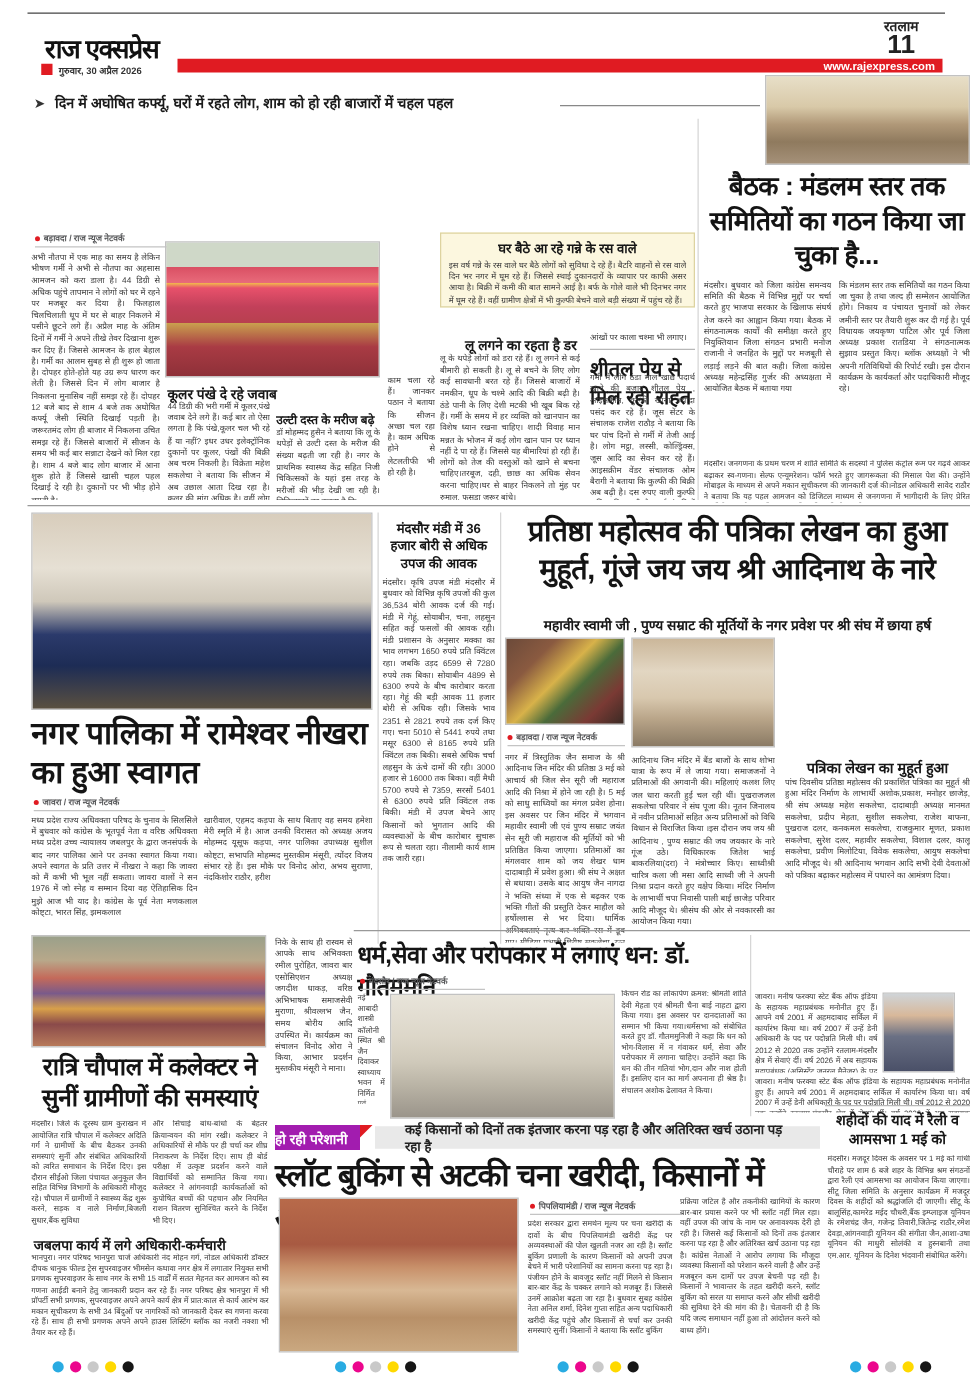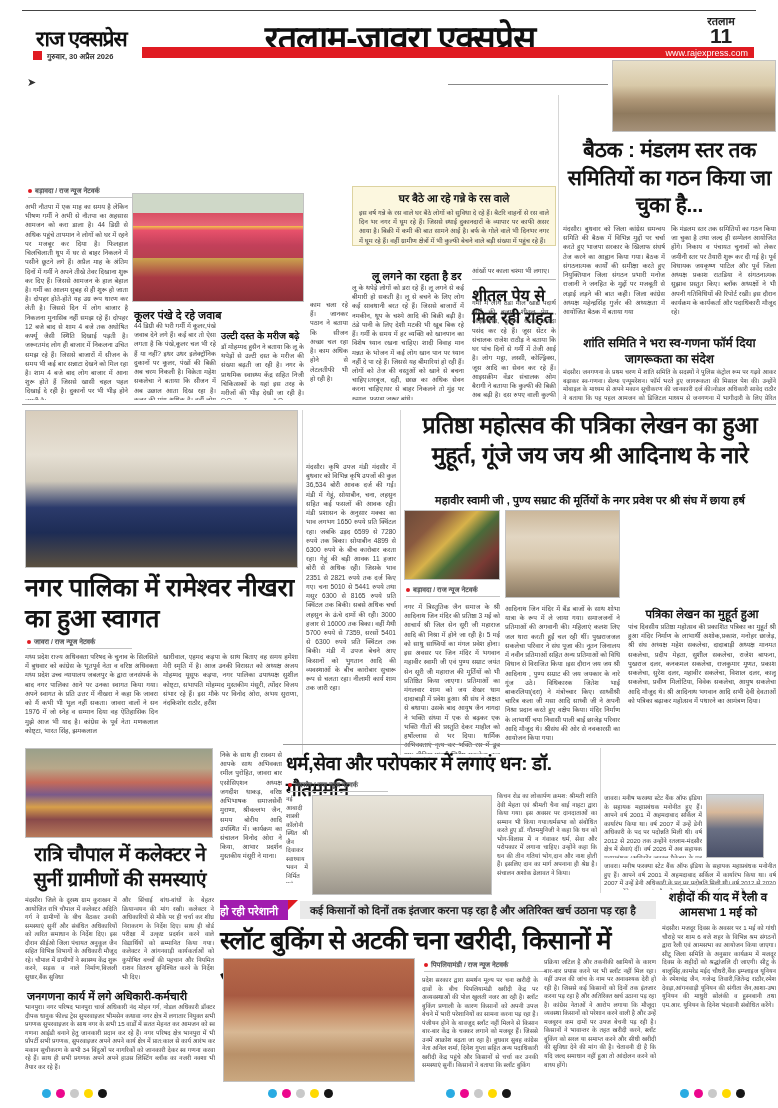--- a/index.html
+++ b/index.html
@@ -12,49 +12,49 @@
   .hl{font-weight:bold;color:#141414;letter-spacing:-.3px}
   .subhl{font-weight:bold;color:#161616}
   .byline{display:flex;align-items:center;gap:3px;font-size:6.8px;font-weight:bold;color:#58595b;
           border-bottom:1px solid #c4c4c4;padding-bottom:2px}
   .byline .bdot{width:4px;height:4px;border-radius:50%;background:#e01b22;flex:0 0 auto}
   .vline{position:absolute;width:1px;background:#d6d6d6}
   .hline{position:absolute;height:1px;background:#b8b8b8}
   .ph{position:absolute;border:1px solid #c2c2c2}
   .masthead{font-weight:bold;color:#111;letter-spacing:-1px}
   .redbar{position:absolute;background:#e01b22}
-  .website{position:absolute;color:#fff;font-size:9px;font-weight:normal;text-align:right}
+  .website{position:absolute;color:#fff;font-size:9px;font-weight:bold;text-align:right}
   .yellow-box{position:absolute;background:#fcf7df;border:1px solid #ddd3a0;padding:4px 6px;overflow:hidden}
   .tag{position:absolute;background:#a21caf;color:#fff;font-weight:bold;font-size:11px;
        display:flex;align-items:center;justify-content:flex-start}
   .tag .tri{position:absolute;right:-10px;top:0;width:0;height:0;
             border-top:10px solid #e01b22;border-bottom:10px solid transparent;border-right:10px solid transparent}
   .kbar{position:absolute;background:#e9e9e9;color:#222;font-weight:bold;font-size:10.5px;
-        display:flex;align-items:center;padding:0 10px}
+        display:flex;align-items:center;padding:0 24px}
   .regrow{position:absolute;display:flex;gap:5px}
   .regdot{width:9px;height:9px;border-radius:50%}
   .rc{background:#29abe2}.rm{background:#ec068d}.rg{background:#c9c9c9}.ry{background:#ffd900}.rk{background:#161616}
   .center{text-align:center}
 </style>
 </head>
 <body>
 
 <div class="page">
 
   <div class="hline" style="left:22px;top:10px;width:734px;background:#444"></div>
   <div class="abs masthead" style="left:36px;top:24px;font-size:21px">राज एक्सप्रेस</div>
   <div class="abs" style="left:33px;top:51px;width:9px;height:9px;background:#e01b22"></div>
   <div class="abs" style="left:47px;top:51px;font-size:7.5px;font-weight:bold;color:#333">गुरुवार, 30 अप्रैल 2026</div>
-  <div class="abs masthead center" style="left:190px;top:14px;width:420px;font-size:34px">रतलाम-जावरा एक्सप्रेस</div>
   <div class="abs center" style="left:690px;top:13px;width:62px;font-size:11px;font-weight:bold">रतलाम</div>
   <div class="abs center" style="left:690px;top:24px;width:62px;font-size:21px;font-weight:bold">11</div>
   <div class="redbar" style="left:142px;top:47px;width:612px;height:11px"></div>
   <div class="website" style="left:560px;top:48px;width:188px">www.rajexpress.com</div>
 
   <div class="abs" style="left:27px;top:76px;font-size:11px;color:#333">➤</div>
+  <div class="abs" style="left:44px;top:74px;width:400px;font-size:11.5px;font-weight:bold;color:#1a1a1a">दिन में अघोषित कर्फ्यू, घरों में रहते लोग, शाम को हो रही बाजारों में चहल पहल</div>
   <div class="hline" style="left:448px;top:84px;width:160px;background:#888"></div>
 
   <div class="byline abs" style="left:28px;top:186px;width:110px">
     <span class="bdot"></span>
     <span>बड़ावदा / राज न्यूज नेटवर्क</span>
   </div>
   <div class="abs body-text" style="left:25px;top:202px;width:103px;height:198px">अभी नौतपा में एक माह का समय है लेकिन भीषण गर्मी ने अभी से नौतपा का अहसास आमजन को करा डाला है। 44 डिग्री से अधिक पहुंचे तापमान ने लोगों को घर में रहने पर मजबूर कर दिया है। फिलहाल चिलचिलाती धूप में घर से बाहर निकलने में पसीने छूटने लगे हैं। अप्रैल माह के अंतिम दिनों में गर्मी ने अपने तीखे तेवर दिखाना शुरू कर दिए हैं। जिससे आमजन के हाल बेहाल है। गर्मी का आलम सुबह से ही शुरू हो जाता है। दोपहर होते-होते यह उग्र रूप धारण कर लेती है। जिससे दिन में लोग बाजार है  निकलना मुनासिब नहीं समझ रहे हैं। दोपहर 12 बजे बाद से शाम 4 बजे तक अघोषित कर्फ्यू जैसी स्थिति दिखाई पड़ती है। जरूरतमंद लोग ही बाजार में निकलना उचित समझ रहे हैं। जिससे बाजारों में सीजन के समय भी कई बार सन्नाटा देखने को मिल रहा है। शाम 4 बजे बाद लोग बाजार में आना शुरू होते हैं जिससे खासी चहल पहल दिखाई दे रही है। दुकानों पर भी भीड़ होने लगती है।</div>
 
   <div class="ph" style="left:132px;top:193px;width:172px;height:109px;
        background:linear-gradient(180deg,#cfd8c8 0%,#cfd8c8 18%,#d94f63 18%,#e86a7a 30%,#f3c24a 30%,#e8516b 34%,#c2405a 48%,#b8404f 60%,#caa24e 60%,#a93b44 78%,#8e3038 100%)"></div>
@@ -77,37 +77,37 @@
   <div class="abs subhl" style="left:472px;top:284px;width:84px;font-size:16px">शीतल पेय से मिल रही राहत</div>
   <div class="abs body-text" style="left:472px;top:298px;width:84px;height:102px">गर्मी में लोग ठंडा माल खाद्य पदार्थ खाने की बजाय शीतल पेय , आइसक्रीम, कुल्फी खाना ज्यादा पसंद कर रहे हैं। जूस सेंटर के संचालक राजेश राठौड़ ने बताया कि घर पांच दिनों से गर्मी में तेजी आई है। लोग मट्ठा, लस्सी, कोल्ड्रिंक्स, जूस आदि का सेवन कर रहे हैं। आइसक्रीम वेंडर संचालक ओम बैरागी ने बताया कि कुल्फी की बिक्री अब बढ़ी है। दस रुपए वाली कुल्फी अधिक बिक रही है। कई कंपनियों की आइसक्रीम आने से बिक्री पर थोड़ा असर पड़ रहा है।</div>
 
   <div class="vline" style="left:558px;top:95px;height:305px"></div>
 
   <div class="ph" style="left:612px;top:60px;width:164px;height:72px;
        background:linear-gradient(180deg,#e8dfc8 0%,#d8c9a8 35%,#b09878 55%,#8f7a5e 75%,#a59179 100%)"></div>
   <div class="abs hl center" style="left:563px;top:136px;width:213px;font-size:21px;line-height:1.32">बैठक : मंडलम स्तर तक समितियों का गठन किया जा चुका है...</div>
   <div class="abs body-text" style="left:563px;top:224px;width:102px;height:108px">मंदसौर। बुधवार को जिला कांग्रेस समन्वय समिति की बैठक में विभिन्न मुद्दों पर चर्चा करते हुए भाजपा सरकार के खिलाफ संघर्ष तेज करने का आह्वान किया गया। बैठक में संगठनात्मक कार्यों की समीक्षा करते हुए नियुक्तियान जिला संगठन प्रभारी मनोज राजानी ने जनहित के मुद्दों पर मजबूती से लड़ाई लड़ने की बात कही। जिला कांग्रेस अध्यक्ष महेन्द्रसिंह गुर्जर की अध्यक्षता में आयोजित बैठक में बताया गया</div>
   <div class="abs body-text" style="left:671px;top:224px;width:105px;height:108px">कि मंडलम स्तर तक समितियों का गठन किया जा चुका है तथा जल्द ही सम्मेलन आयोजित होंगे। निकाय व पंचायत चुनावों को लेकर जमीनी स्तर पर तैयारी शुरू कर दी गई है।  पूर्व विधायक जयकृष्ण पाटिल और पूर्व जिला अध्यक्ष प्रकाश रातडिया ने संगठनात्मक सुझाव प्रस्तुत किए। ब्लॉक अध्यक्षों ने भी अपनी गतिविधियों की रिपोर्ट रखी। इस दौरान कार्यक्रम के कार्यकर्ता और पदाधिकारी मौजूद रहे।</div>
-  <div class="abs subhl center" style="left:563px;top:336px;width:213px;font-size:12px;line-height:1.3">शांति समिति ने भरा स्व-गणना फॉर्म दिया जागरूकता का संदेश</div>
   <div class="abs body-sm" style="left:563px;top:368px;width:213px;height:34px">मंदसौर। जनगणना के प्रथम चरण में शांति समिति के सदस्यों ने पुलिस कंट्रोल रूम पर गढ़वे आकर बढ़ाकर स्व-गणना। सेल्फ एन्यूमरेशन। फॉर्म भरते हुए जागरूकता की मिसाल पेश की। उन्होंने मोबाइल के माध्यम से अपने मकान सूचीकरण की जानकारी दर्ज की।नोडल अधिकारी सावेद राठौर ने बताया कि यह पहल आमजन को डिजिटल माध्यम से जनगणना में भागीदारी के लिए प्रेरित करती है। इस दौरान एडीशनल एसपी व सीएसपी मौजूद रहे।</div>
 
   <div class="hline" style="left:22px;top:404px;width:754px;background:#999"></div>
 
   <div class="ph" style="left:25px;top:410px;width:273px;height:158px;
        background:linear-gradient(180deg,#d8cdbc 0%,#e6e0d4 28%,#cfc8ba 45%,#2b3a6b 62%,#1d2c55 78%,#5a5040 100%)"></div>
   <div class="abs hl" style="left:25px;top:572px;width:273px;font-size:25px;line-height:1.22">नगर पालिका में  रामेश्वर नीखरा का हुआ स्वागत</div>
   <div class="byline abs" style="left:27px;top:637px;width:105px">
     <span class="bdot"></span>
     <span>जावरा / राज न्यूज नेटवर्क</span>
   </div>
   <div class="abs body-text" style="left:25px;top:652px;width:133px;height:94px">मध्य प्रदेश राज्य अधिवक्ता परिषद के चुनाव के सिलसिले में बुधवार को कांग्रेस के भूतपूर्व नेता व वरिष्ठ अधिवक्ता मध्य प्रदेश उच्च न्यायालय जबलपुर के द्वारा जनसंपर्क के बाद नगर पालिका आने पर उनका स्वागत किया गया। अपने स्वागत के प्रति उत्तर में नीखरा ने  कहा कि जावरा को मैं कभी भी भूल नहीं सकता। जावरा वालों ने सन 1976 में जो स्नेह व सम्मान दिया वह ऐतिहासिक दिन मुझे आज भी याद है। कांग्रेस के पूर्व नेता मणकलाल कोष्ट्टा, भारत सिंह, झमकलाल</div>
   <div class="abs body-text" style="left:163px;top:652px;width:135px;height:94px">खारीवाल, एहमद कड़पा के साथ बिताए वह समय हमेशा मेरी स्मृति में है। आज उनकी विरासत को अध्यक्ष अजय मोहम्मद यूसूफ कड़पा, नगर पालिका उपाध्यक्ष सुशील कोष्ट्टा, सभापति मोहम्मद मुस्तकीम मंसूरी, त्योंदर विजय संभार रहे हैं। इस मौके पर विनोद ओरा, अभय सुराणा, नंदकिशोर राठौर, हरीश</div>
   <div class="abs body-text" style="left:220px;top:750px;width:62px;height:132px">निके के साथ ही रास्वम से आपके साथ अभिवक्ता रमील पुरोहित, जावरा बार एसोसिएशन अध्यक्ष जगदीश धाकड़, वरिष्ठ अभिभाषक समाजसेवी मुराणा, श्रीवल्लभ जैन, समय बोरीय आदि उपस्थित में। कार्यक्रम का संचालन विनोद ओरा ने किया, आभार प्रदर्शन मुस्तकीय मंसूरी ने माना।</div>
 
   <div class="vline" style="left:302px;top:410px;height:345px"></div>
+  <div class="abs subhl center" style="left:306px;top:416px;width:90px;font-size:10.5px;line-height:1.35">मंदसौर मंडी में 36 हजार बोरी से अधिक उपज की आवक</div>
   <div class="abs body-text" style="left:306px;top:462px;width:90px;height:290px">मंदसौर। कृषि उपज मंडी मंदसौर में बुधवार को विभिन्न कृषि उपजों की कुल 36,534 बोरी आवक दर्ज की गई। मंडी में गेहूं, सोयाबीन, चना, लहसुन सहित कई फसलों की आवक रही। मंडी प्रशासन के अनुसार मक्का का भाव लगभग 1650 रुपये प्रति क्विंटल रहा। जबकि उड़द 6599 से 7280 रुपये तक बिका। सोयाबीन 4899 से 6300 रुपये के बीच कारोबार करता रहा। गेहूं की बड़ी आवक 11 हजार बोरी से अधिक रही। जिसके भाव 2351 से 2821 रुपये तक दर्ज किए गए। चना 5010 से 5441 रुपये तथा मसूर 6300 से 8165 रुपये प्रति क्विंटल तक बिकी। सबसे अधिक चर्चा लहसुन के ऊंचे दामों की रही। 3000 हजार से 16000 तक बिका। वहीं मैथी 5700 रुपये से 7359, सरसों 5401 से 6300 रुपये प्रति क्विंटल तक बिकी। मंडी में उपज बेचने आए किसानों को भुगतान आदि की व्यवस्थाओं के बीच कारोबार सुचारू रूप से चलता रहा। नीलामी कार्य शाम तक जारी रहा।</div>
   <div class="vline" style="left:400px;top:410px;height:345px"></div>
 
   <div class="abs hl center" style="left:404px;top:410px;width:372px;font-size:23px;line-height:1.32">प्रतिष्ठा महोत्सव की पत्रिका लेखन का हुआ मुहूर्त, गूंजे जय जय श्री आदिनाथ के नारे</div>
   <div class="abs subhl center" style="left:404px;top:492px;width:372px;font-size:11px">महावीर स्वामी जी , पुण्य सम्राट की मूर्तियों  के  नगर प्रवेश  पर  श्री संघ में छाया हर्ष</div>
   <div class="ph" style="left:404px;top:510px;width:96px;height:70px;
        background:linear-gradient(135deg,#6b4a3a 0%,#8a5a40 25%,#d8b24a 45%,#4a6b3a 60%,#7a3a34 80%,#3a2a24 100%)"></div>
   <div class="byline abs" style="left:406px;top:585px;width:94px">
     <span class="bdot"></span>
     <span>बड़ावदा / राज न्यूज नेटवर्क</span>
@@ -119,21 +119,21 @@
   <div class="abs subhl center" style="left:628px;top:606px;width:148px;font-size:11.5px">पत्रिका लेखन का मुहूर्त हुआ</div>
   <div class="abs body-text" style="left:628px;top:622px;width:148px;height:132px">पांच दिवसीय प्रतिष्ठा महोत्सव की प्रकाशित पत्रिका का मुहूर्त श्री हुआ मंदिर निर्माण के लाभार्थी अशोक,प्रकाश, मनोहर छाजेड़, श्री संघ अध्यक्ष महेश सकलेचा, दादाबाड़ी अध्यक्ष मानमत सकलेचा, प्रदीप मेहता, सुशील सकलेचा, राजेश बाफना, पुखराज दलर, कनकमल सकलेचा, राजकुमार मूणत, प्रकाश सकलेचा, सुरेश दलर, महावीर सकलेचा, विशाल दलर, कालू सकलेचा, प्रवीण मिलोटिया, विवेक सकलेचा, आयुष सकलेचा आदि मौजूद थे। श्री आदिनाथ भगवान आदि सभी देवी देवताओं को पत्रिका बढ़ाकर महोत्सव में पधारने का आमंत्रण दिया।</div>
 
   <div class="hline" style="left:283px;top:744px;width:493px;background:#999"></div>
 
   <div class="ph" style="left:25px;top:748px;width:188px;height:90px;
        background:linear-gradient(180deg,#9aa08a 0%,#b8a88a 22%,#c46a5a 38%,#7a5a8a 52%,#d8a04a 66%,#8a4a4a 80%,#b87a5a 100%)"></div>
   <div class="abs hl center" style="left:25px;top:842px;width:190px;font-size:19.5px;line-height:1.28">रात्रि चौपाल में कलेक्टर ने सुनीं ग्रामीणों की समस्याएं</div>
   <div class="abs body-sm" style="left:25px;top:896px;width:92px;height:88px">मंदसौर। जिले के दूरस्थ ग्राम कुराखन में आयोजित रात्रि चौपाल में कलेक्टर अदिति गर्ग ने ग्रामीणों के बीच बैठकर उनकी समस्याएं सुनीं और संबंधित अधिकारियों को त्वरित समाधान के निर्देश दिए। इस दौरान सीईओ जिला पंचायत अनुकूल जैन सहित विभिन्न विभागों के अधिकारी मौजूद रहे। चौपाल में ग्रामीणों ने स्वास्थ्य केंद्र शुरू करने, सड़क व नाले निर्माण,बिजली सुधार,बैंक सुविधा</div>
   <div class="abs body-sm" style="left:122px;top:896px;width:92px;height:88px">और सिंचाई बांध-बांधों के बेहतर क्रियान्वयन की मांग रखी। कलेक्टर ने अधिकारियों से मौके पर ही चर्चा कर शीघ्र निराकरण के निर्देश दिए। साथ ही बोर्ड परीक्षा में उत्कृष्ट प्रदर्शन करने वाले विद्यार्थियों को सम्मानित किया गया। कलेक्टर ने आंगनवाड़ी कार्यकर्ताओं को कुपोषित बच्चों की पहचान और नियमित राशन वितरण सुनिश्चित करने के निर्देश भी दिए।</div>
-  <div class="abs subhl" style="left:27px;top:988px;width:188px;font-size:11px">जनगणना कार्य में लगे अधिकारी-कर्मचारी</div>
+  <div class="abs subhl" style="left:27px;top:988px;width:188px;font-size:11px">जबलपा कार्य में लगे अधिकारी-कर्मचारी</div>
   <div class="abs body-sm" style="left:25px;top:1003px;width:190px;height:72px">भानपुरा। नगर परिषद भानपुरा चार्ज अधिकारी नंद मोहन गर्ग, नोडल अधिकारी डॉक्टर दीपक धानुक फील्ड ट्रेस सुपरवाइजर भीमसेन कथावा नगर क्षेत्र में लगातार नियुक्त सभी प्रगणक सुपरवाइजर के साथ नगर के सभी 15 वार्डों में सतत मेहनत कर आमजन को स्व गणना आईडी बनाने हेतु जानकारी प्रदान कर रहे हैं। नगर परिषद क्षेत्र भानपुरा में भी प्रॉपर्टी सभी प्रगणक, सुपरवाइजर अपने अपने कार्य क्षेत्र में प्रात:काल से कार्य आरंभ कर मकान सूचीकरण के सभी 34 बिंदुओं पर नागरिकों को जानकारी देकर स्व गणना करवा रहे हैं। साथ ही सभी प्रगणक अपने अपने हाउस लिस्टिंग ब्लॉक का नजरी नक्शा भी तैयार कर रहे हैं।</div>
 
   <div class="abs hl" style="left:286px;top:750px;width:312px;font-size:19px;letter-spacing:-.4px">धर्म,सेवा और परोपकार में लगाएं धन: डॉ. गौतममुनि</div>
   <div class="byline abs" style="left:288px;top:780px;width:100px">
     <span class="bdot"></span>
     <span>मंदसौर / राज न्यूज नेटवर्क</span>
   </div>
   <div class="abs body-sm" style="left:286px;top:795px;width:22px;height:88px">नई आबादी शास्त्री कॉलोनी स्थित श्री जैन दिवाकर स्वाध्याय भवन में निर्मित एवं किचन शेड का लोकार्पण धार्मिक माहौल में संपन्न हुआ। कार्यक्रम जैन संत उपाध्याय प्रवर डॉ. गौतममुनिजी म.सा. एवं वैभवमुनिजी मसा की पावन निश्रा में आयोजित हुआ। जिसमें बड़ी संख्या में समाजजन शामिल हुए।स्वाध्याय भवन में 17 लाख रुपये की लागत से बने</div>
   <div class="ph" style="left:312px;top:795px;width:180px;height:100px;
        background:linear-gradient(180deg,#e8e4da 0%,#dcd6c8 35%,#cfc9ba 55%,#b8b2a4 75%,#9a948a 100%)"></div>

